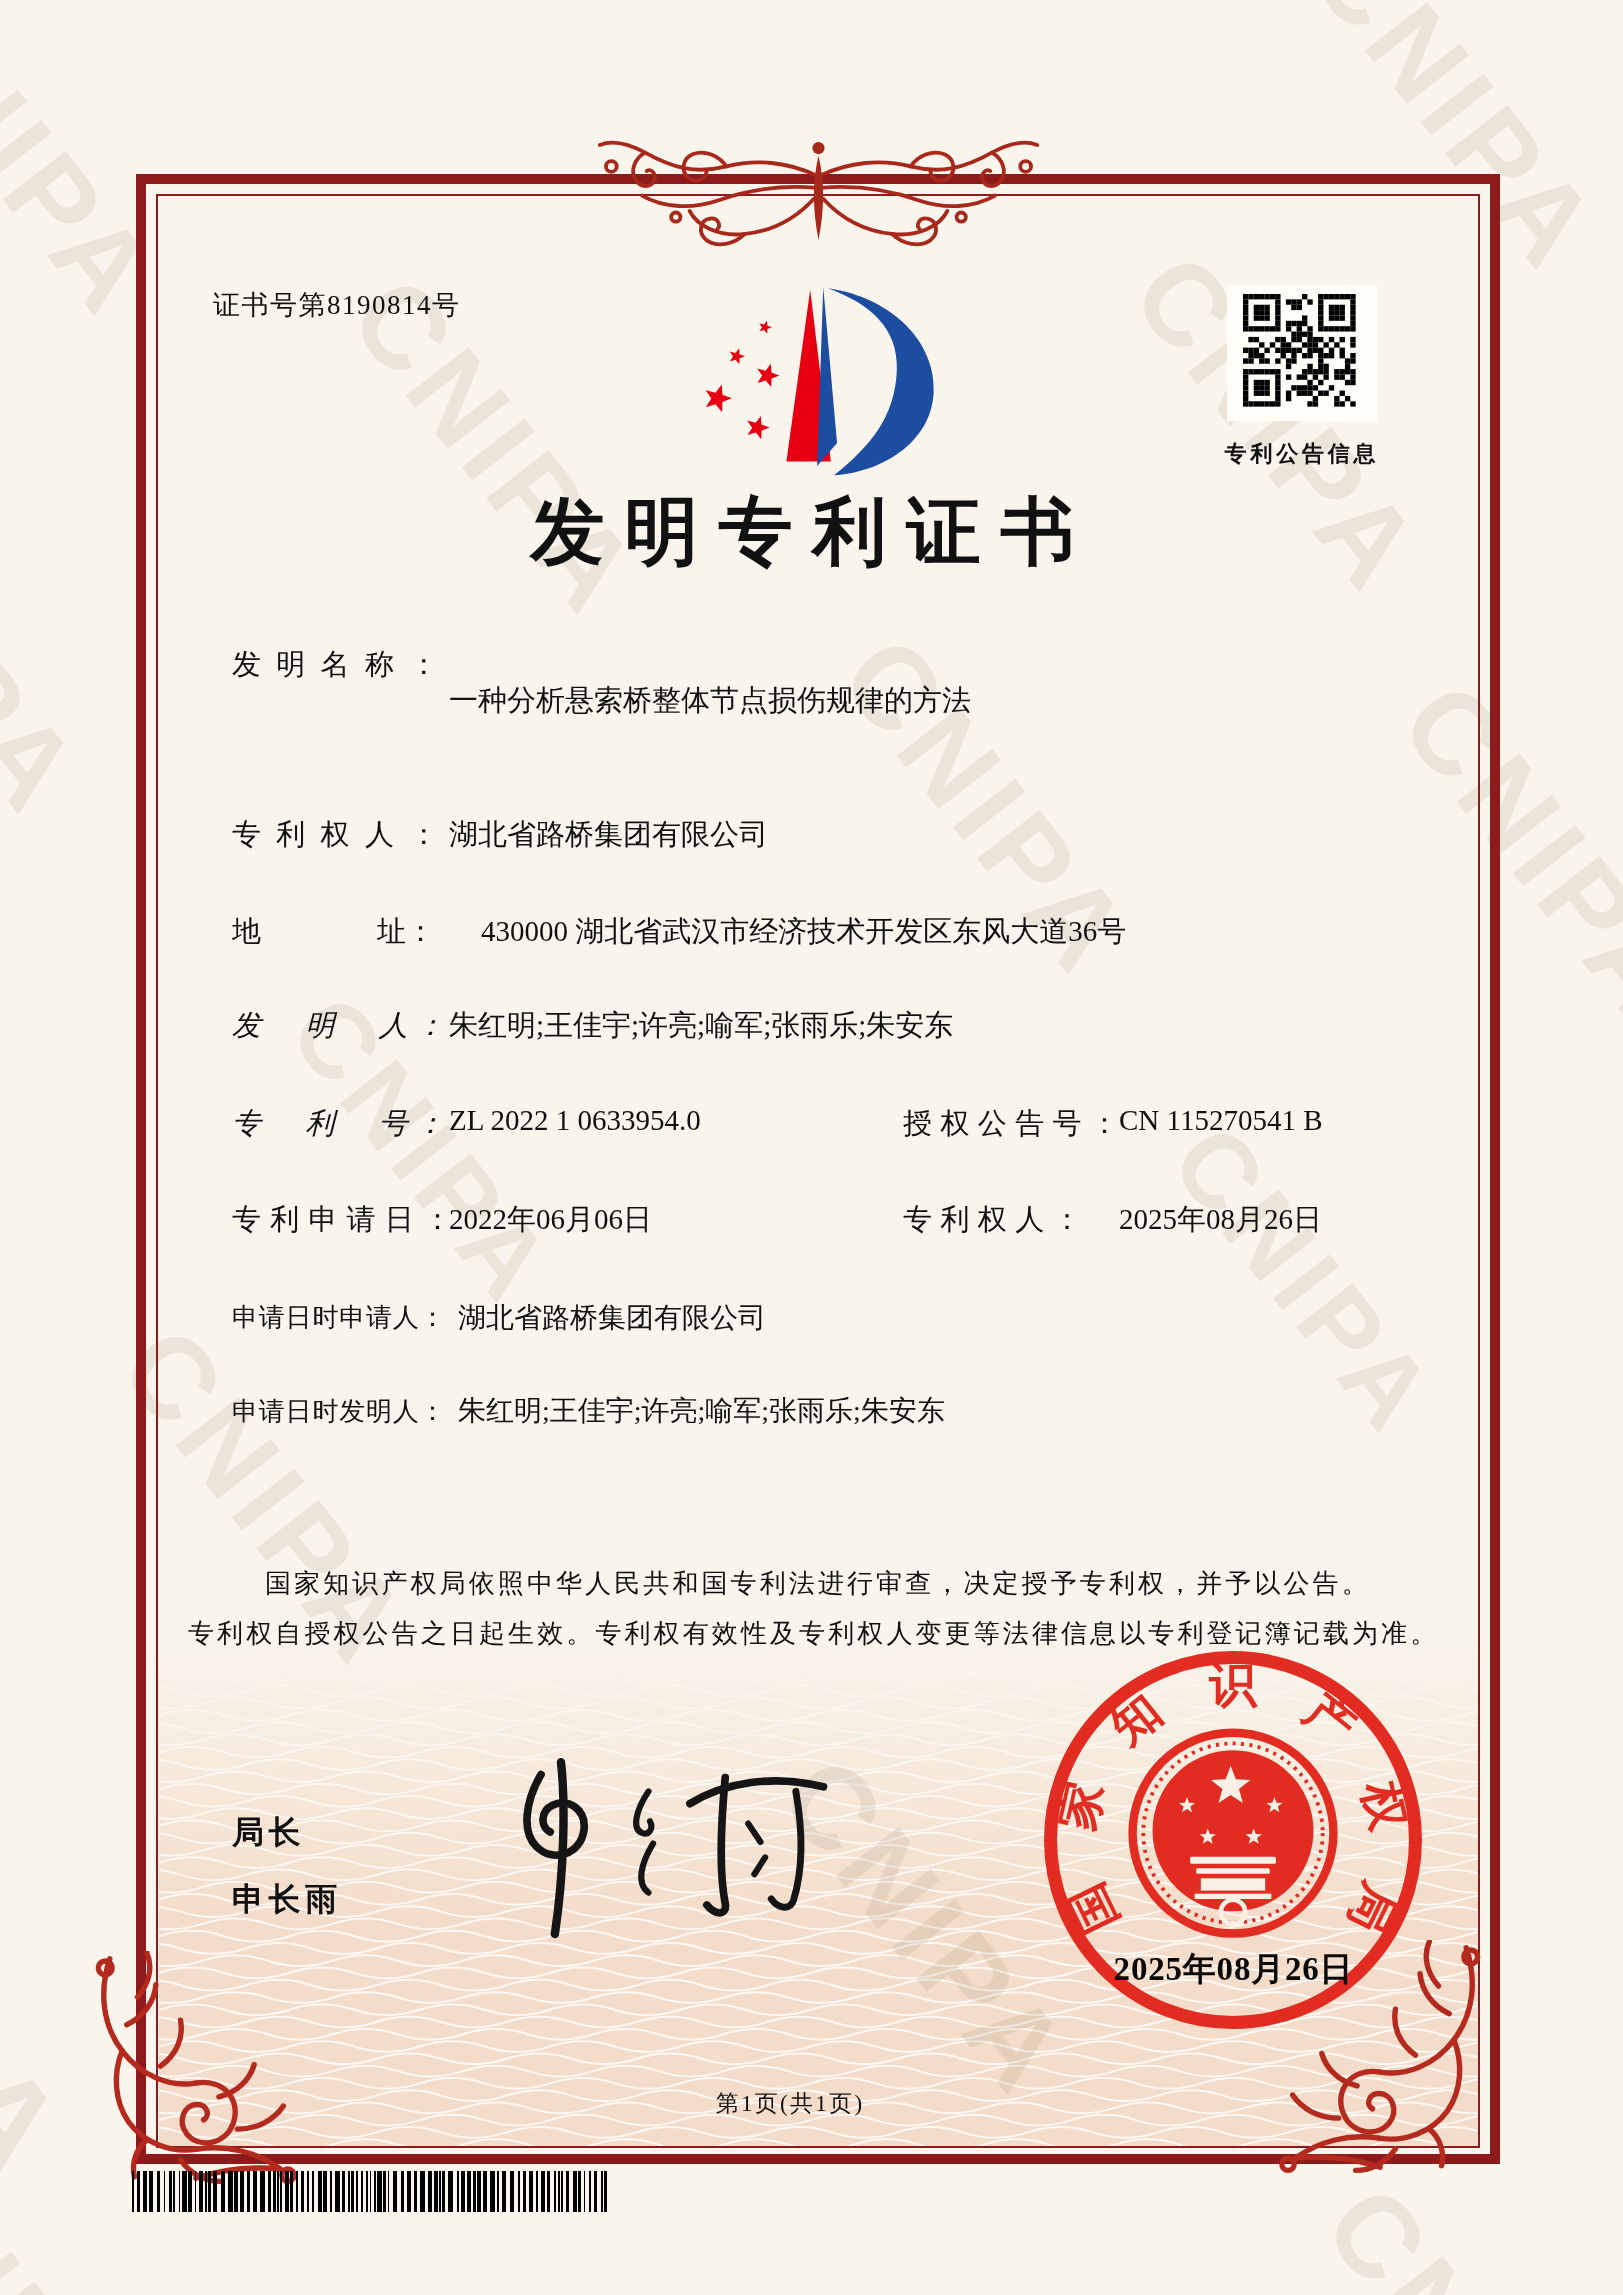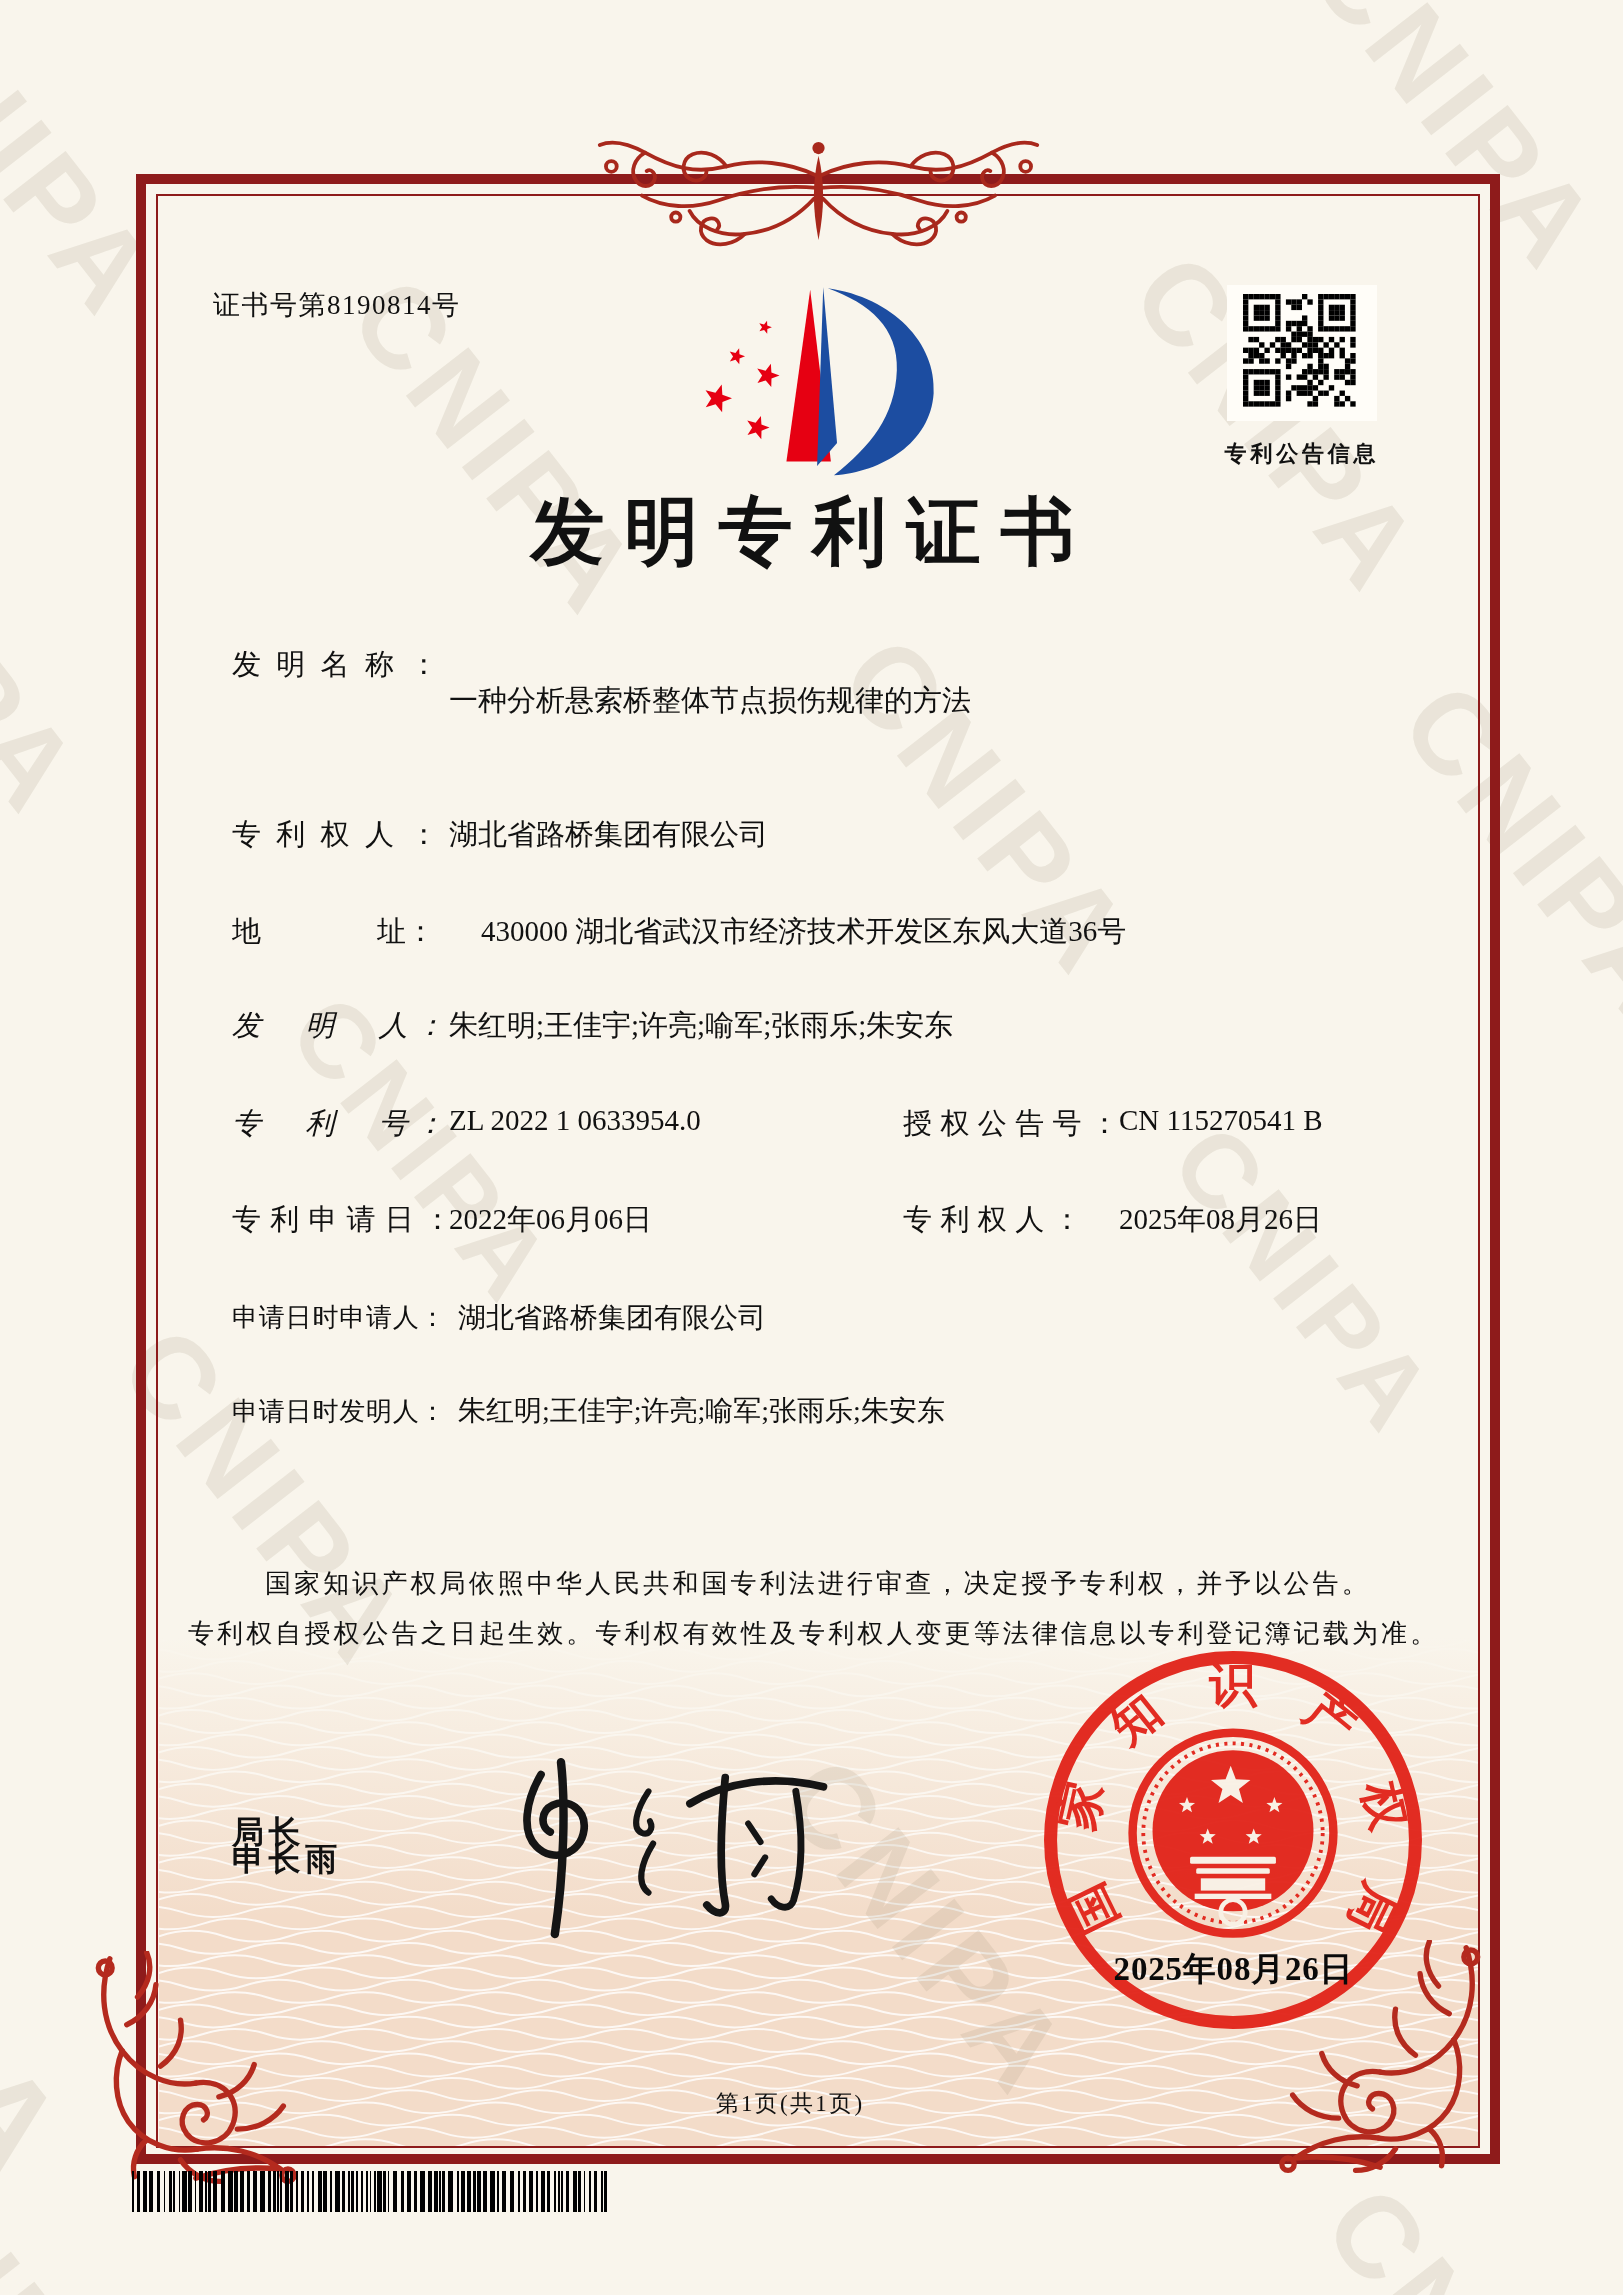--- a/index.html
+++ b/index.html
@@ -465,21 +465,21 @@
   <span class="lbl sm" style="top:1300px;">申请日时申请人：</span>
   <span class="val smv" style="left:458px;top:1299px;">湖北省路桥集团有限公司</span>
 
   <span class="lbl sm" style="top:1394px;">申请日时发明人：</span>
   <span class="val smv" style="left:458px;top:1392px;">朱红明;王佳宇;许亮;喻军;张雨乐;朱安东</span>
 
   <div class="stmt" style="top:1616px;">专利权自授权公告之日起生效。专利权有效性及专利权人变更等法律信息以专利登记簿记载为准。</div>
   <div class="stmt" style="top:1566px;padding-left:77px;">国家知识产权局依照中华人民共和国专利法进行审查，决定授予专利权，并予以公告。</div>
 
   <div class="officer" style="top:1811px;">局长</div>
-  <div class="officer" style="top:1838px;">申长雨</div>
+  <div class="officer" style="top:1878px;">申长雨</div>
 
   <svg class="sig" width="353" height="215" viewBox="0 0 460 280">
     <g stroke="#151515" fill="none" stroke-linecap="round">
       <path stroke-width="10" d="M60 24 C40 58 34 98 54 118 C76 140 112 128 116 96 C119 70 96 54 75 64 C60 71 58 92 72 99"></path>
       <path stroke-width="11" d="M86 8 C92 62 90 152 78 232"></path>
       <path stroke-width="8" d="M200 46 C184 70 178 94 191 100 C200 104 207 95 202 85"></path>
       <path stroke-width="8" d="M206 114 C190 140 184 166 200 178"></path>
       <path stroke-width="10" d="M254 62 C300 34 362 24 428 40"></path>
       <path stroke-width="10" d="M300 28 C294 92 292 152 300 192 C303 208 287 208 276 194"></path>
       <path stroke-width="9" d="M392 46 C402 102 400 152 389 188 C384 202 368 198 360 186"></path>

